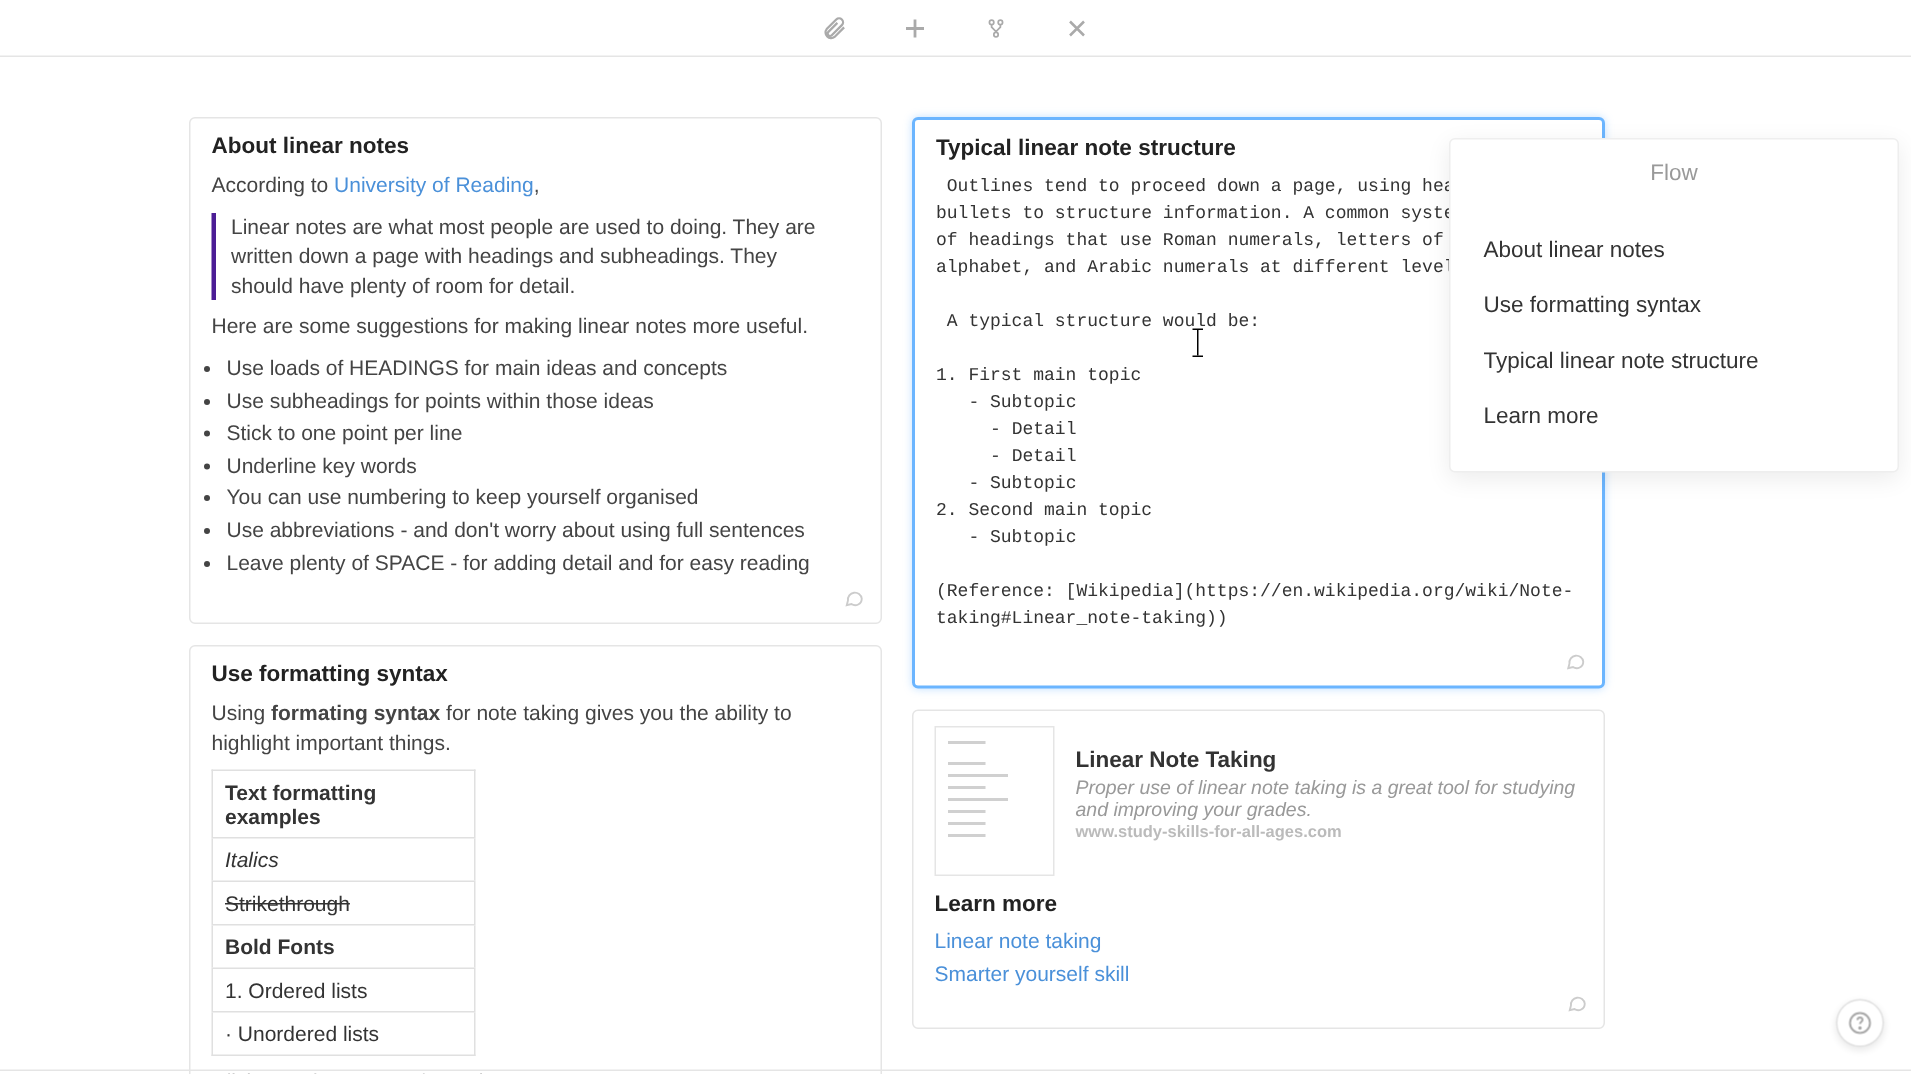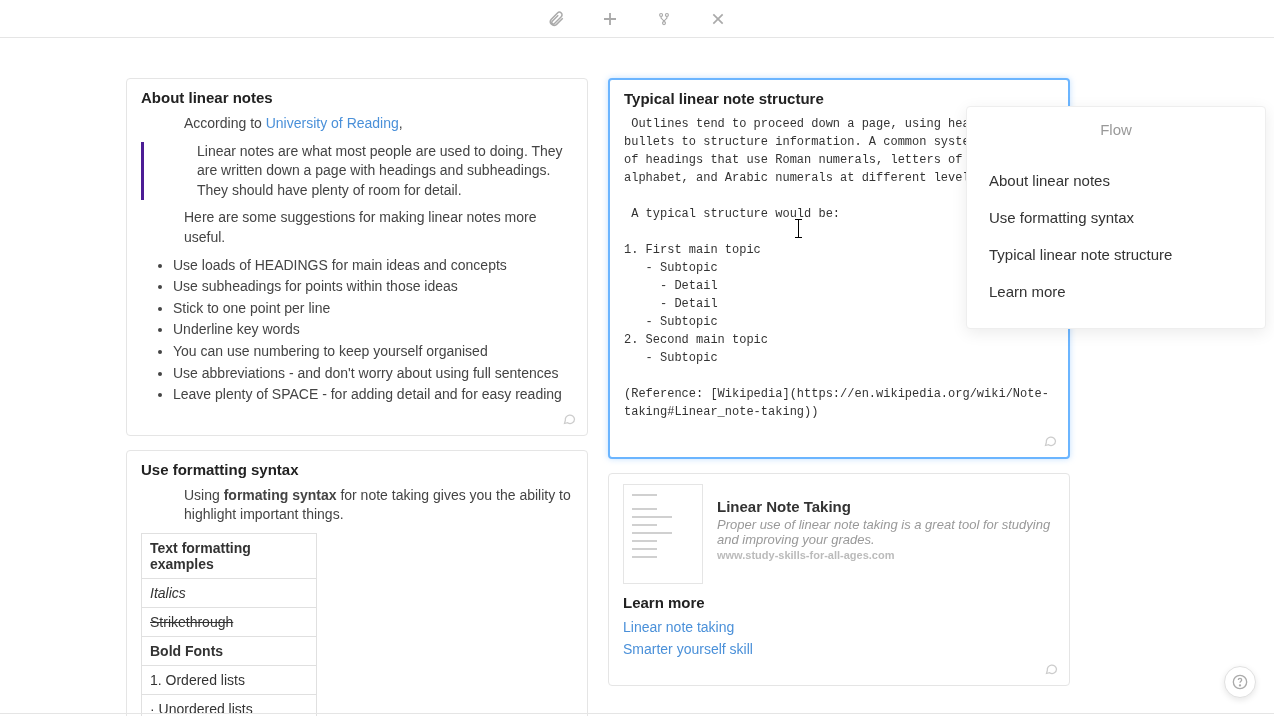--- a/index.html
+++ b/index.html
@@ -48,29 +48,29 @@
 .card.selected {
   border: 2px solid #6bb5ff;
   box-shadow: 0 0 6px rgba(107,181,255,0.4);
 }
 .card h3 {
   font-size: 15px;
   font-weight: 700;
   margin-bottom: 8px;
   color: #222;
 }
-.card p, .card li { font-size: 14px; line-height: 1.4; color: #444; margin-left: 43px; }
+.card p, .card li { font-size: 14px; line-height: 1.4; color: #444; }
 .card a { color: #4a90d9; text-decoration: none; }
 .quote {
   border-left: 3px solid #4c1d95;
   padding: 0 10px;
   margin: 8px 0;
   color: #777;
 }
-.card ul { margin: 8px 0 8px 32px; }
+.card ul { margin: 8px 0 8px 10px; }
 .card ul li { margin: 2px 0; list-style: disc; }
 .comment-icon {
   position: absolute;
   bottom: 6px;
   right: 10px;
   color: #ccc;
   font-size: 14px;
   cursor: pointer;
 }
 .table {
@@ -143,21 +143,21 @@
 .thumb .tline.short { width: 40%; }
 .thumb .tline.med { width: 65%; }
 .linkcard-body { flex: 1; padding-top: 14px; }
 .linkcard-body .title { font-weight: 700; font-size: 15px; color: #333; }
 .linkcard-body .desc { font-style: italic; color: #999; font-size: 13px; margin: 2px 0; }
 .linkcard-body .url { color: #bbb; font-size: 11px; font-weight: 600; }
 .linklist a { display: block; margin: 6px 0; font-size: 14px; }
 .outline-panel {
   position: absolute;
   left: 966px;
-  top: 68px;
+  top: 54px;
   width: 300px;
   background: #fff;
   border: 1px solid #eee;
   border-radius: 4px;
   box-shadow: 0 4px 16px rgba(0,0,0,0.08);
   z-index: 10;
 }
 .tabs {
   display: flex;
   padding: 0 18px;

